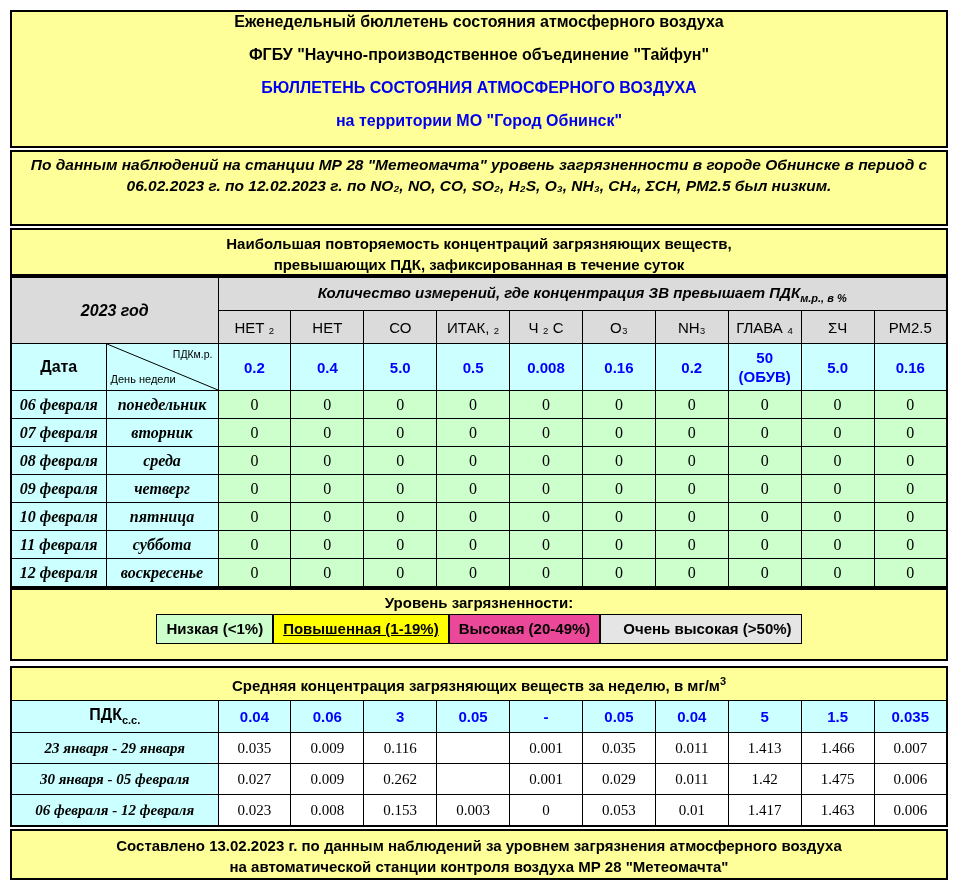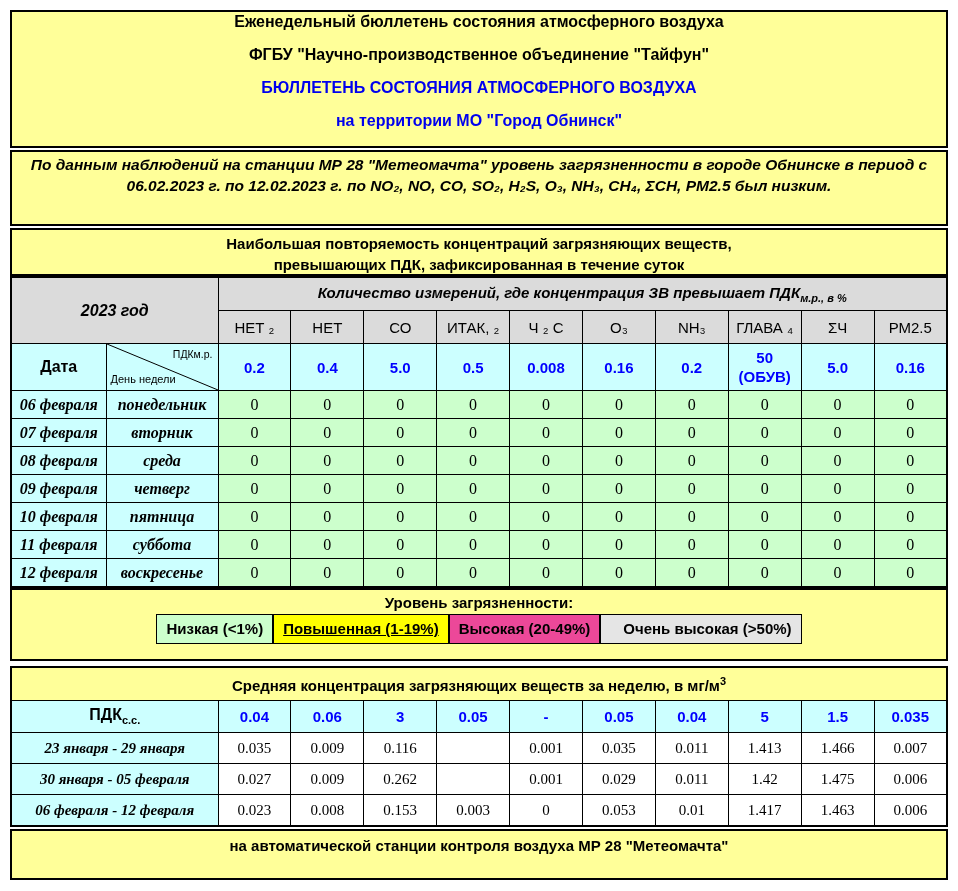--- a/index.html
+++ b/index.html
@@ -307,16 +307,17 @@
       <td class="wval">0.053</td>
       <td class="wval">0.01</td>
       <td class="wval">1.417</td>
       <td class="wval">1.463</td>
       <td class="wval">0.006</td>
     </tr>
   </tbody>
     </table>
 
   <div class="box foot-box">
+    <p>Составлено 13.02.2023 г. по данным наблюдений за уровнем загрязнения атмосферного воздуха</p>
     <p>на автоматической станции контроля воздуха МР 28 "Метеомачта"</p>
   </div>
 
 </div>
 
 </body></html>

